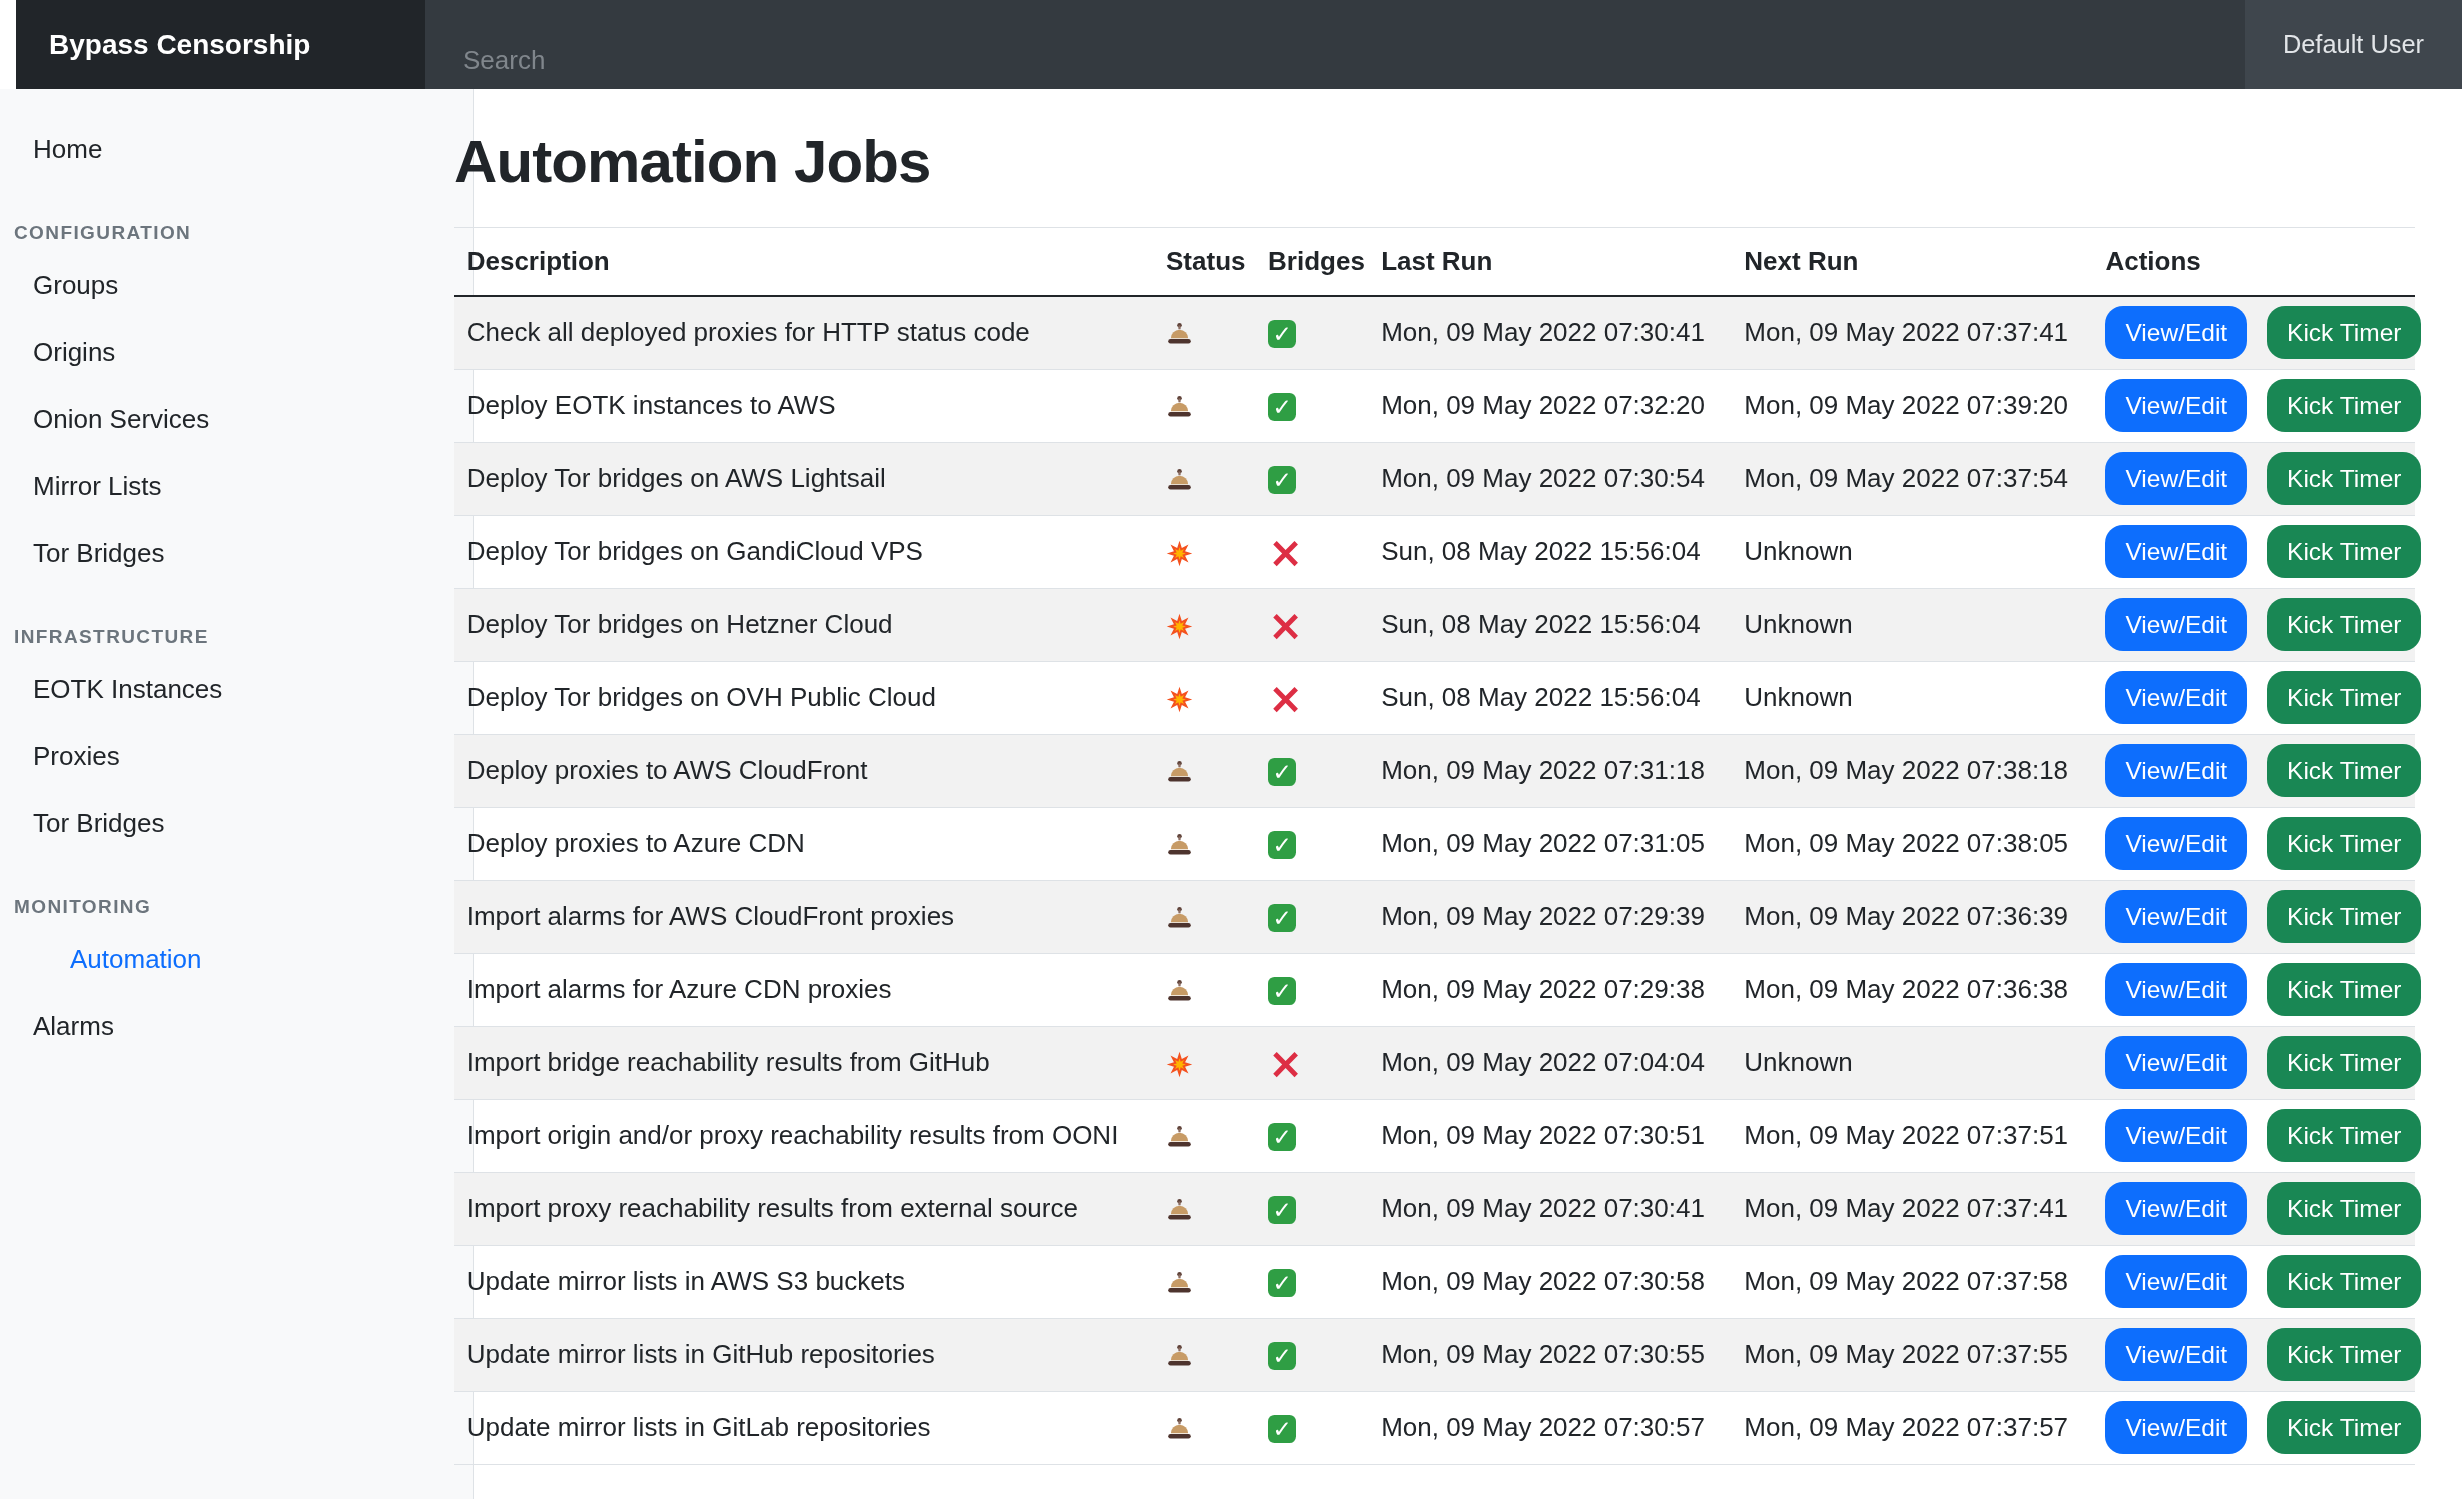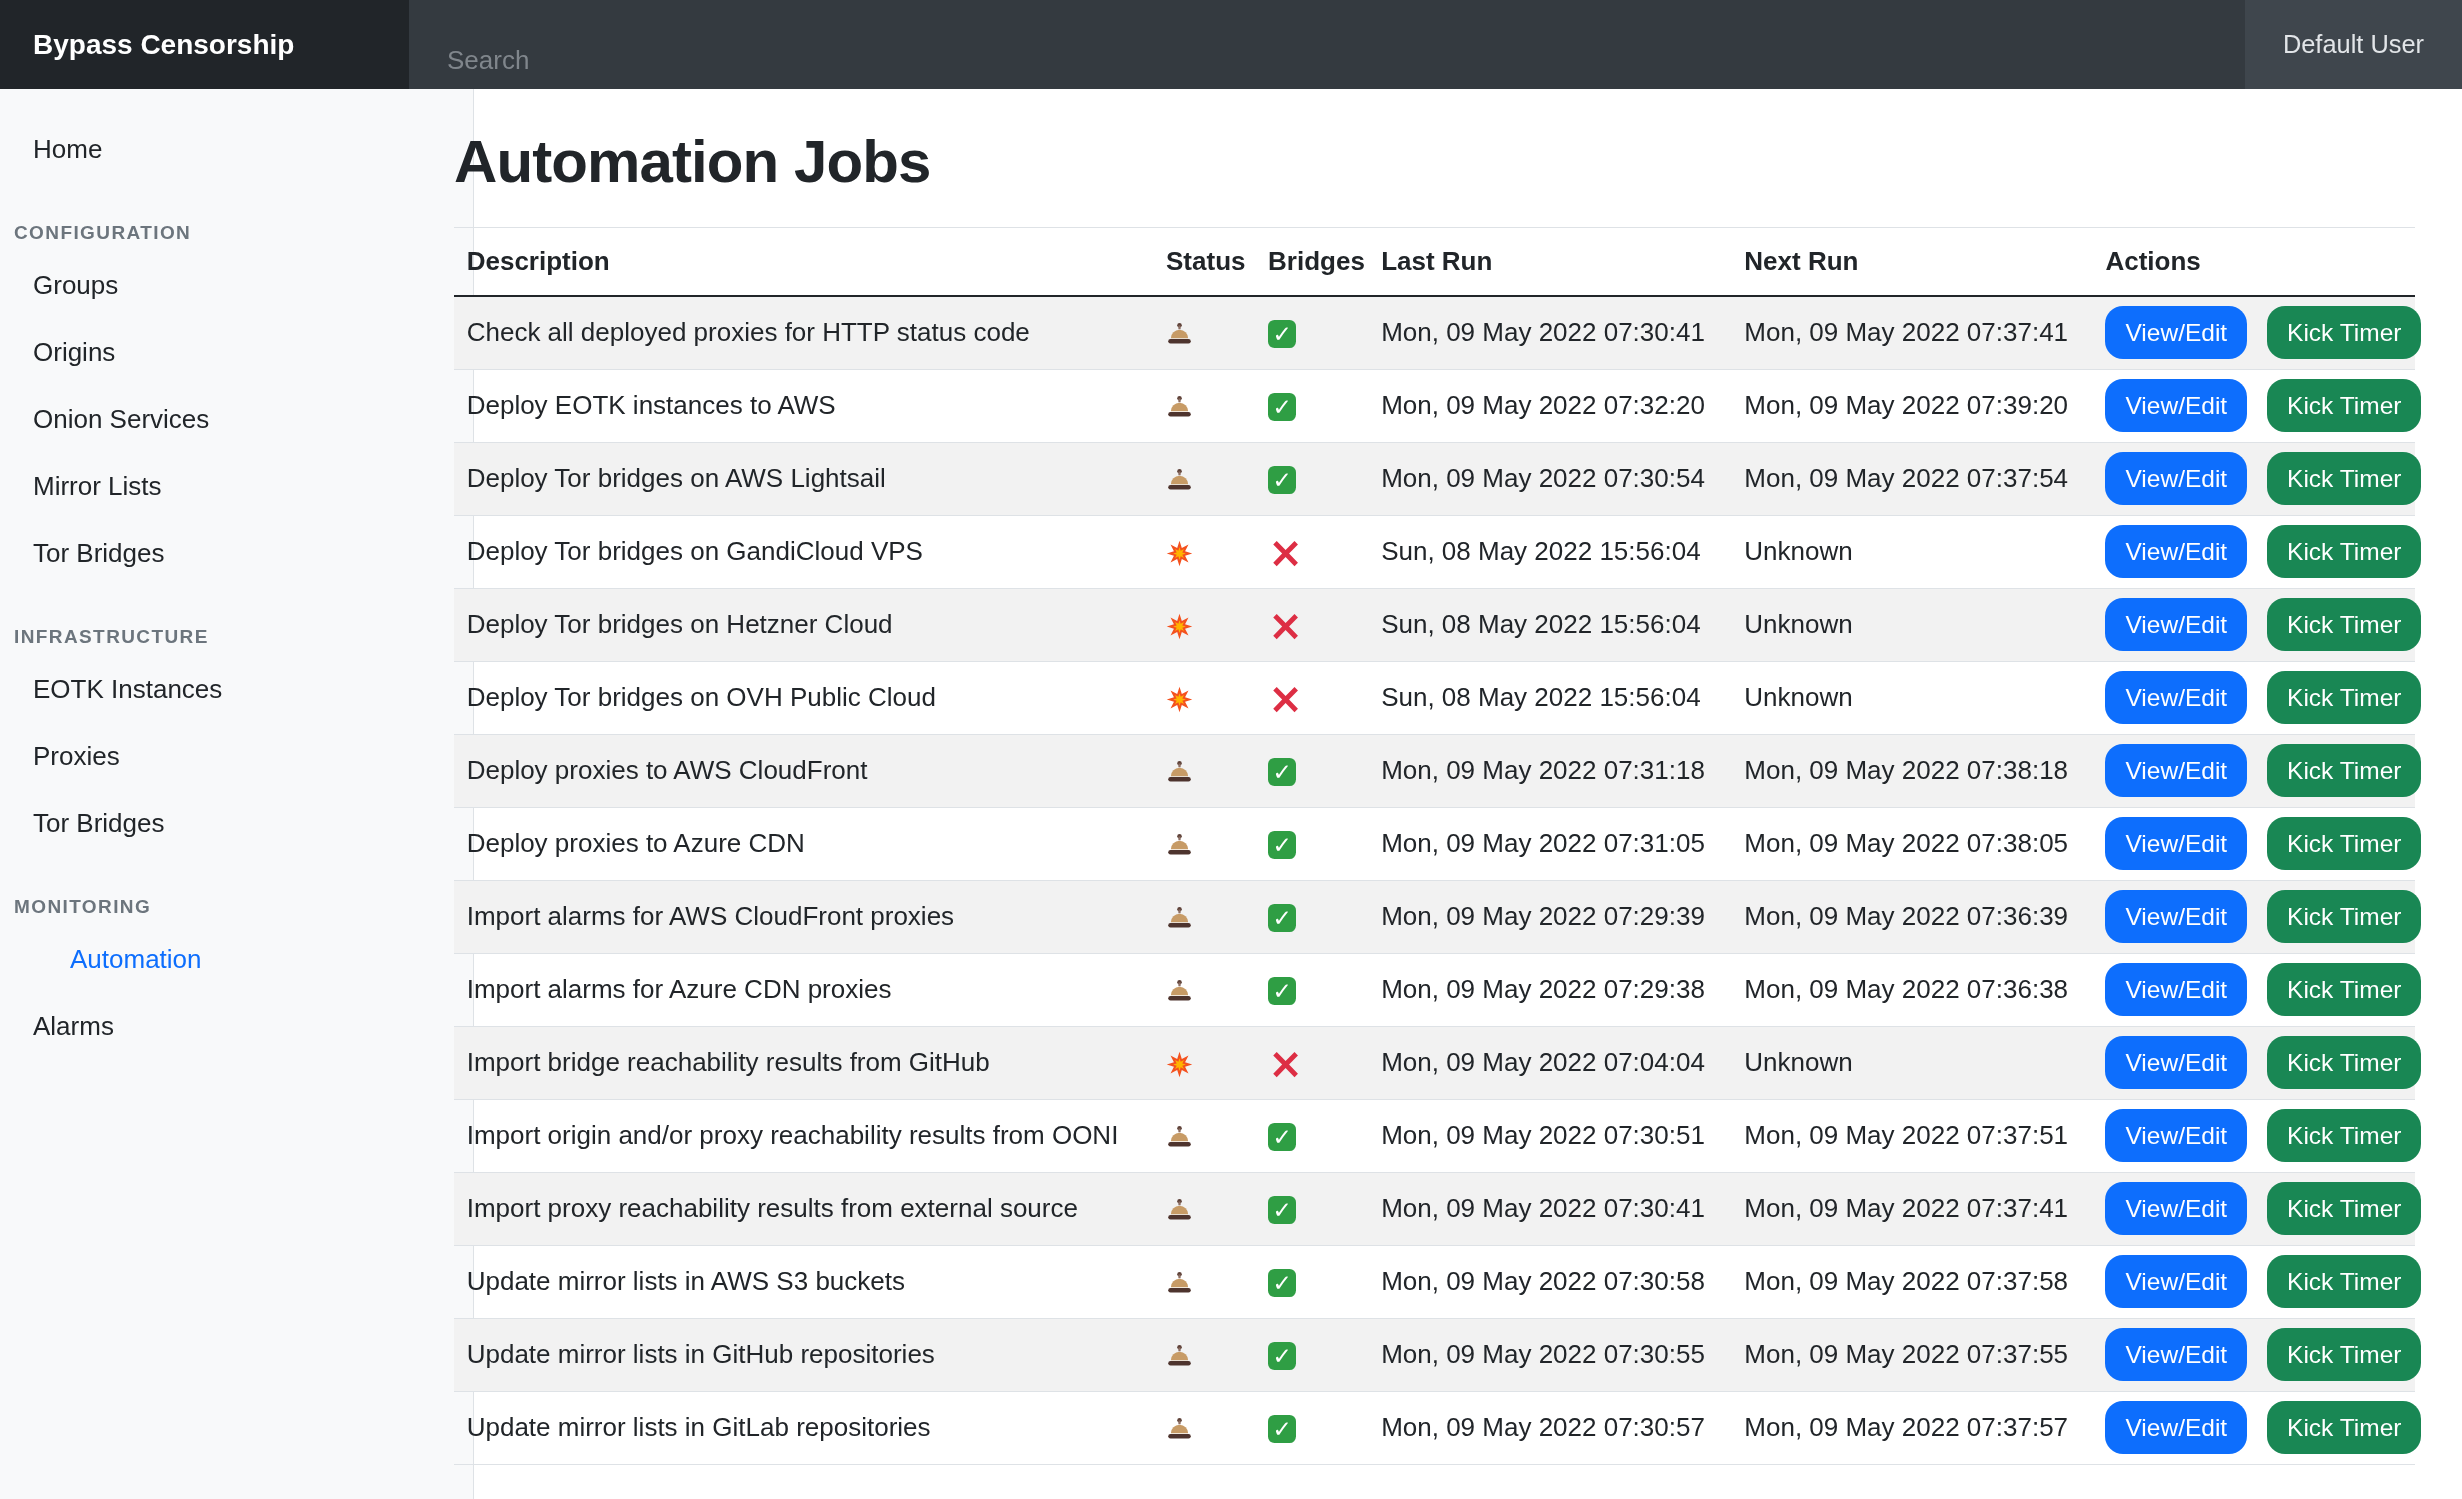--- a/index.html
+++ b/index.html
@@ -3,21 +3,21 @@
 <meta charset="utf-8">
 <style>
   html,body{margin:0;padding:0;}
   body{
     width:2462px;height:1500px;overflow:hidden;background:#ffffff;
     font-family:"Liberation Sans","DejaVu Sans",sans-serif;color:#212529;
   }
   .app{position:relative;width:2462px;height:1500px;}
 
   
-  .navbar{position:absolute;top:0;left:0;right:0;height:89px;background:#343a40;display:flex;align-items:stretch;z-index:5;}
+  .navbar{position:absolute;top:0;left:16px;right:0;height:89px;background:#343a40;display:flex;align-items:stretch;z-index:5;}
   .brand{flex:0 0 409px;width:409px;background:#212529;color:#ffffff;font-weight:700;font-size:28px;
          display:flex;align-items:center;padding-left:33px;box-sizing:border-box;}
   .search-wrap{flex:1;display:flex;align-items:center;padding-left:36px;margin-top:32px;}
   .search{background:transparent;border:none;outline:none;color:#e9ecef;font-size:26px;width:817px;font-family:inherit;}
   .search::placeholder{color:#80868c;}
   .user{background:#3f464d;color:#e2e5e8;font-size:25.4px;display:flex;align-items:center;padding:11px 38px;cursor:pointer;}
 
   
   .sidebar{position:absolute;top:89px;left:0;bottom:0;width:474px;background:#f8f9fa;
            border-right:0.9px solid #dee2e6;box-sizing:border-box;padding-top:27px;}

